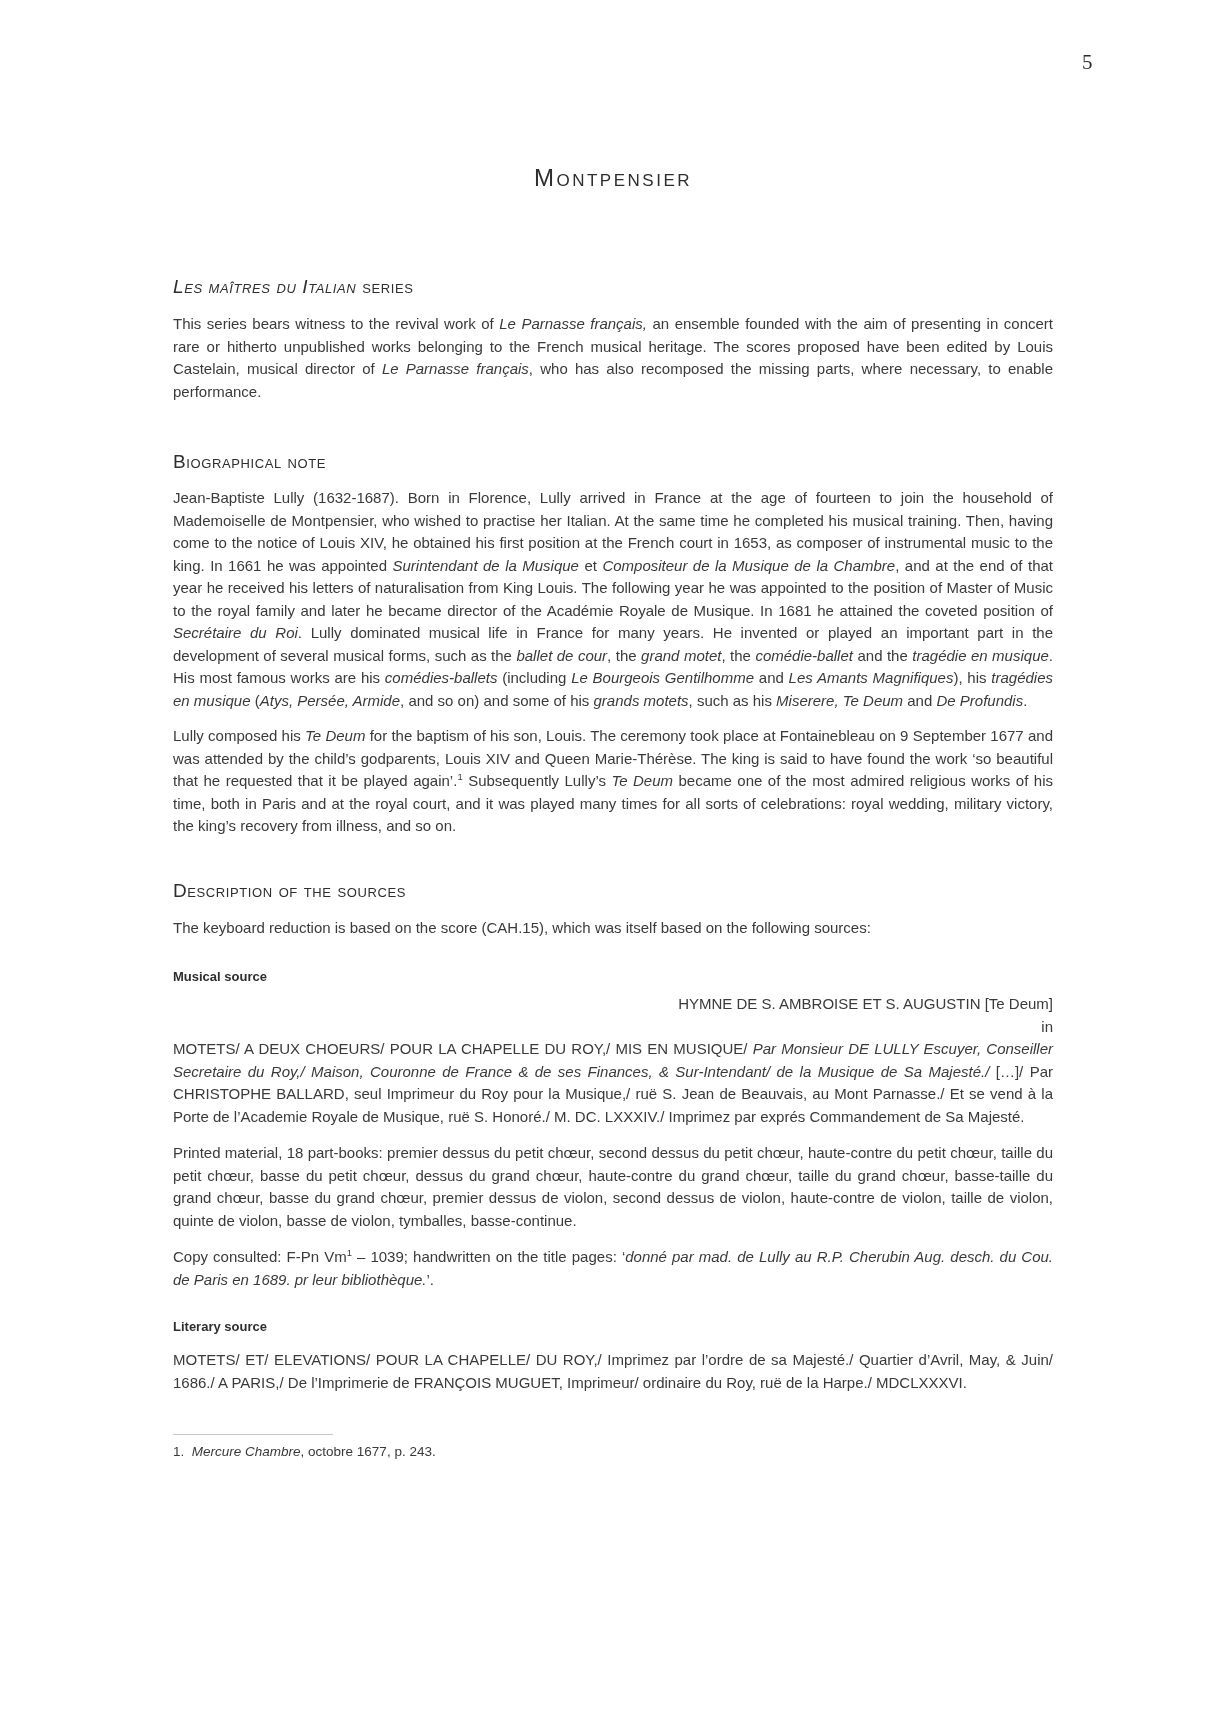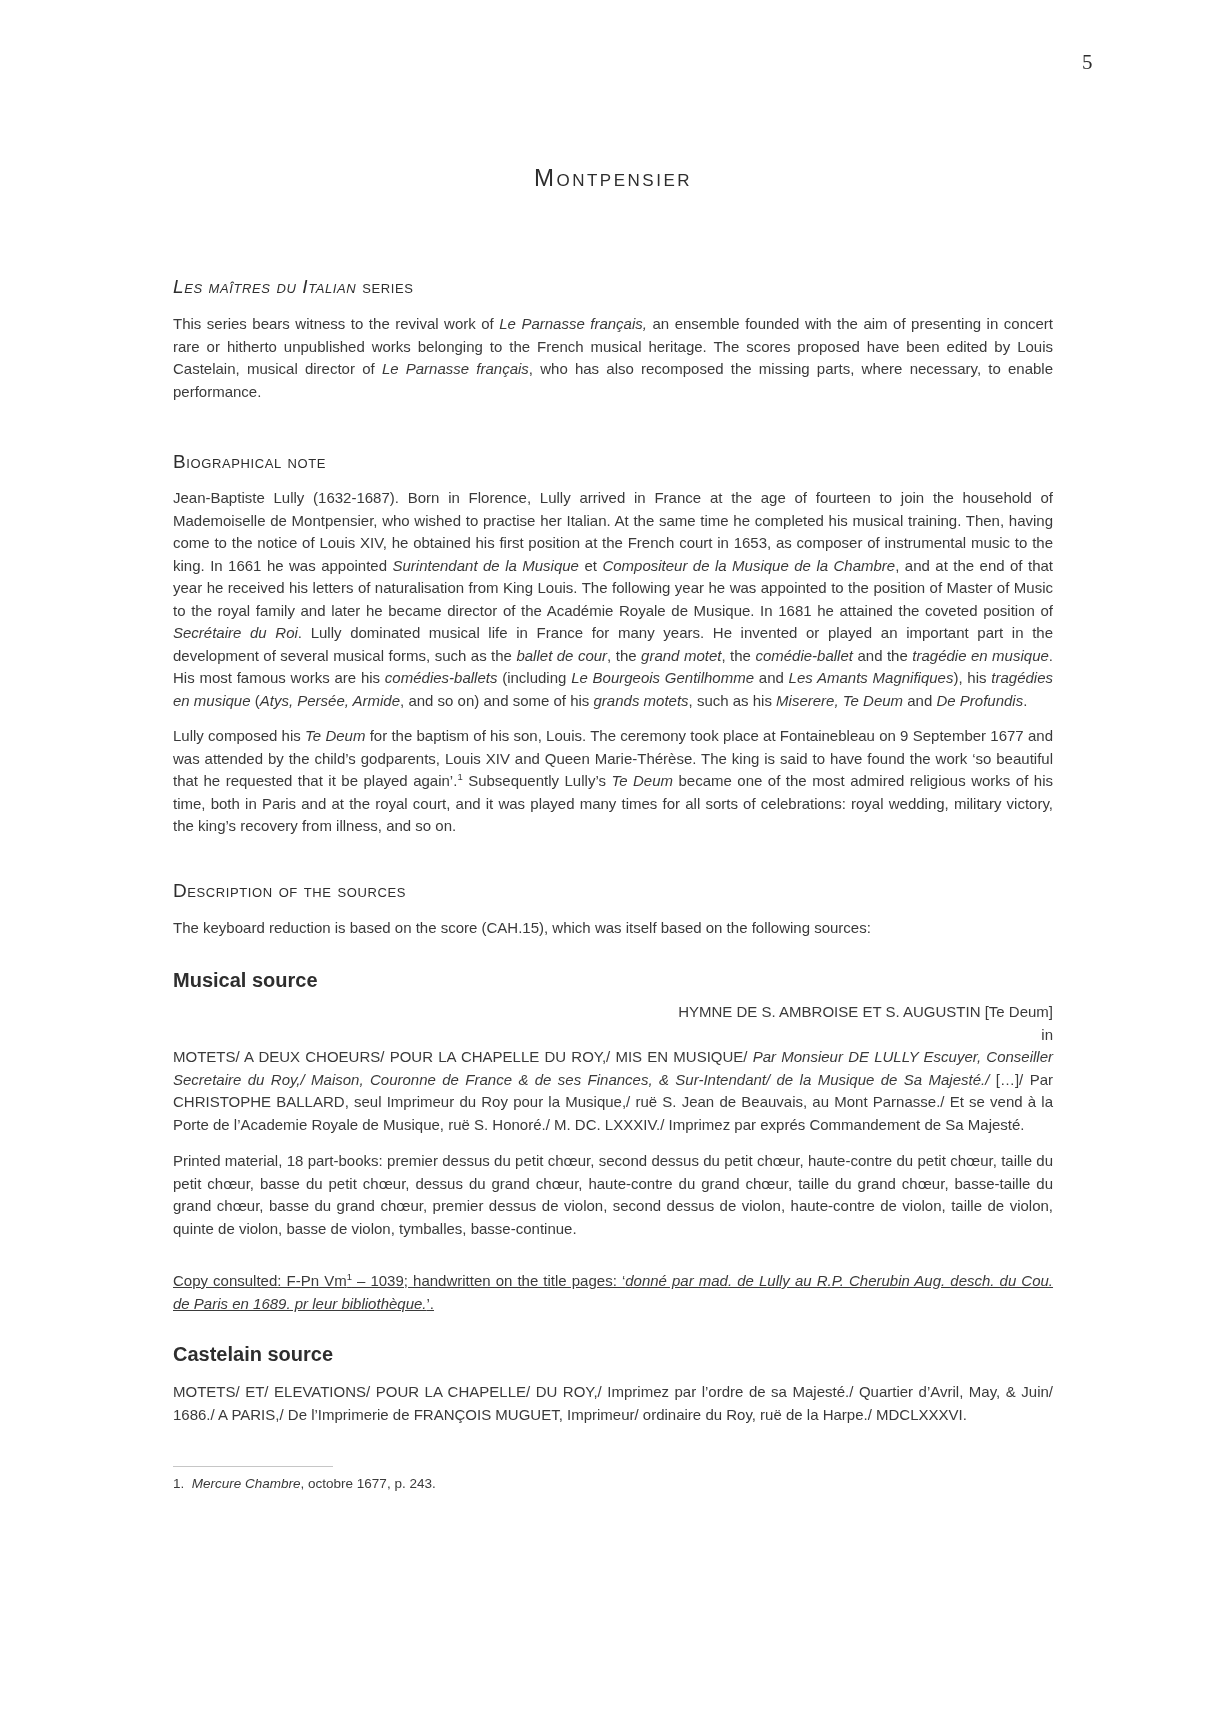--- a/index.html
+++ b/index.html
@@ -46,21 +46,21 @@
   }
   .sec-head {
     font-variant: small-caps;
     font-weight: normal;
     font-size: 19px;
     letter-spacing: 0.6px;
     color: #2e2e2e;
     margin: 0;
   }
   .sub-head {
-    font-size: 20px;
+    font-size: 13px;
     font-weight: bold;
     color: #2e2e2e;
     margin: 0;
   }
   .para {
     margin: 0;
     font-size: 15px;
     line-height: 22.5px;
     text-align: justify;
     color: #3a3a3a;
@@ -76,21 +76,21 @@
   #bio-head      { margin-top: 48px; }
   #bio-para      { margin-top: 14px; }
   #tedeum-para   { margin-top: 13px; }
   #sources-head  { margin-top: 42px; }
   #keyboard-para { margin-top: 15px; }
   #musical-head  { margin-top: 30px; }
   #hymne-line    { margin-top: 9px; }
   #in-word       { margin-top: 0; }
   #motets-musical{ margin-top: 0; }
   #printed-para  { margin-top: 14px; }
-  #copy-para     { margin-top: 30px; text-decoration: underline; }
+  #copy-para     { margin-top: 14px; }
   #literary-head { margin-top: 28px; }
   #motets-literary { margin-top: 15px; }
   #shelfmark-line{ margin-top: 0; }
   .footnote-block { margin-top: 40px; }
   .footnote-rule {
     width: 160px;
     height: 0;
     border-top: 1px solid #c6c6c6;
   }
   .footnote {
@@ -131,21 +131,21 @@
     <p class="para plain" id="hymne-line"><span>HYMNE DE S. AMBROISE ET S. AUGUSTIN [Te Deum]</span></p>
 
     <p class="para plain" id="in-word">in</p>
 
     <p class="para" id="motets-musical"><span>MOTETS/ A DEUX CHOEURS/ POUR LA CHAPELLE DU ROY,/ MIS EN MUSIQUE/ </span><span style="font-style: italic;">Par Monsieur DE LULLY Escuyer, Conseiller Secretaire du Roy,/ Maison, Couronne de France &amp; de ses Finances, &amp; Sur-Intendant/ de la Musique de Sa Majesté./</span><span> […]/ Par CHRISTOPHE BALLARD, seul Imprimeur du Roy pour la Musique,/ ruë S. Jean de Beauvais, au Mont Parnasse./ Et se vend à la Porte de l’Academie Royale de Musique, ruë S. Honoré./ M. DC. LXXXIV./ Imprimez par exprés Commandement de Sa Majesté.</span></p>
 
     <p class="para" id="printed-para"><span>Printed material, 18 part-books: premier dessus du petit chœur, second dessus du petit chœur, haute-contre du petit chœur, taille du petit chœur, basse du petit chœur, dessus du grand chœur, haute-contre du grand chœur, taille du grand chœur, basse-taille du grand chœur, basse du grand chœur, premier dessus de violon, second dessus de violon, haute-contre de violon, taille de violon, quinte de violon, basse de violon, tymballes, basse-continue.</span></p>
 
     <p class="para" id="copy-para"><span>Copy consulted: F-Pn Vm</span><sup>1</sup><span> – 1039; handwritten on the title pages: ‘</span><span style="font-style: italic;">donné par mad. de Lully au R.P. Cherubin Aug. desch. du Cou. de Paris en 1689. pr leur bibliothèque.</span><span>’.</span></p>
 
-    <h3 class="sub-head" id="literary-head">Castelain source</h3>
+    <h3 class="sub-head" id="literary-head">Literary source</h3>
 
     <p class="para" id="motets-literary"><span>MOTETS/ ET/ ELEVATIONS/ POUR LA CHAPELLE/ DU ROY,/ Imprimez par l’ordre de sa Majesté./ </span><span style="">Quartier d’Avril, May, &amp; Juin</span><span>/ 1686./ A PARIS,/ De l’Imprimerie de FRANÇOIS MUGUET, Imprimeur/ ordinaire du Roy, ruë de la Harpe./ MDCLXXXVI.</span></p>
 
 
     <div class="footnote-block">
       <div class="footnote-rule"></div>
       <p class="footnote"><span>1.&nbsp; </span><span style="font-style: italic;">Mercure Chambre</span><span>, octobre 1677, p. 243.</span></p>
     </div>
 
   </div>

